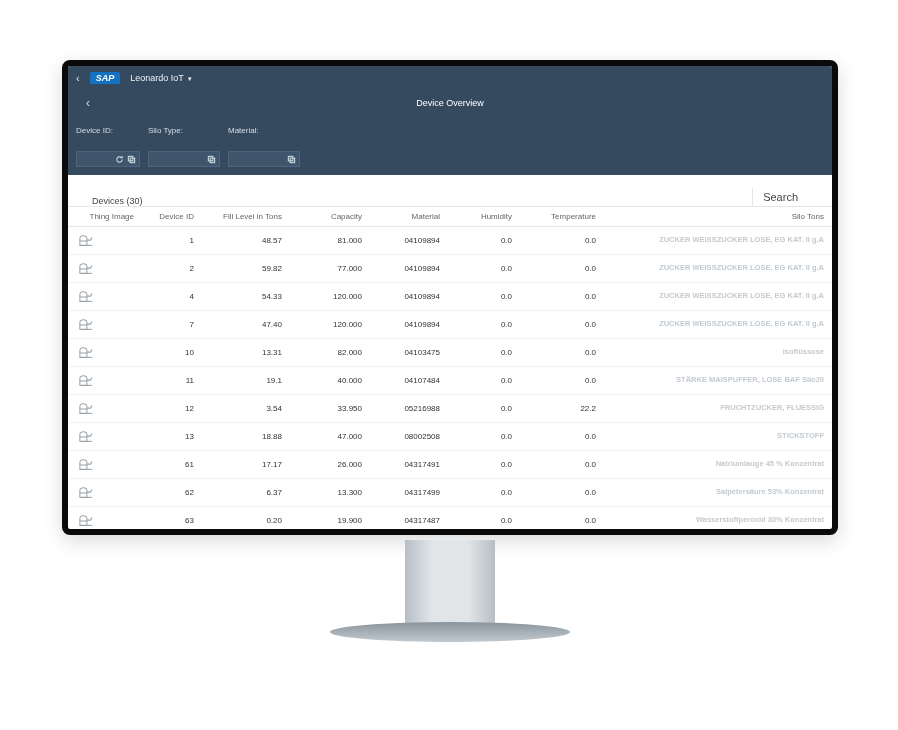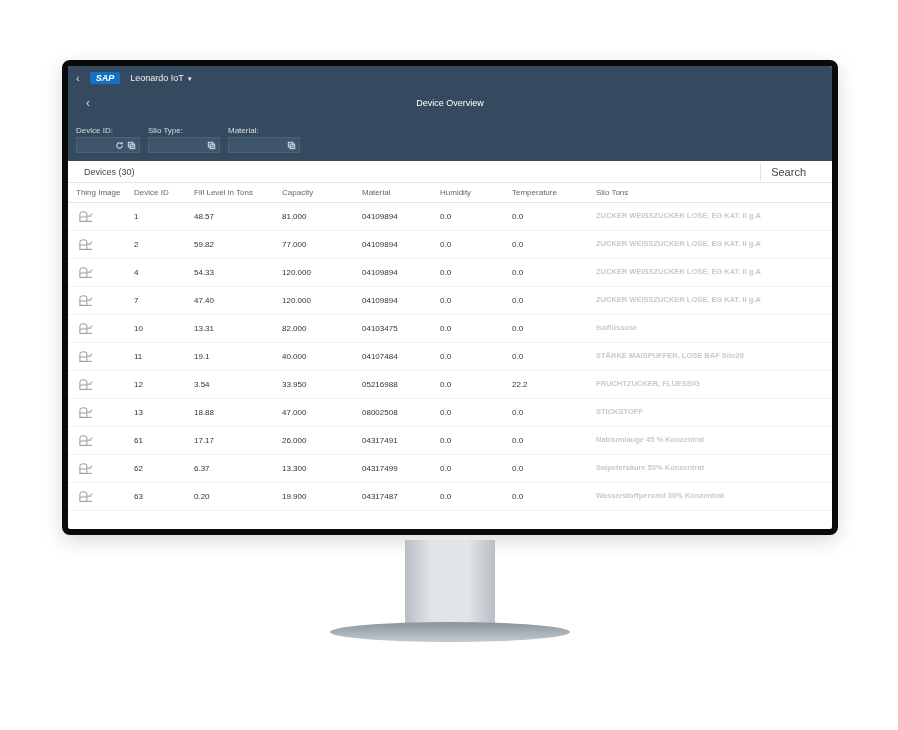--- a/index.html
+++ b/index.html
@@ -58,52 +58,53 @@
       display:flex; align-items:center; justify-content:center;
       color:#fff; font-size:9px;
     }
     .page-header .back { position:absolute; left:18px; font-size:12px; color:#cfd9e1; cursor:pointer; }
     
     .filter-bar {
       background:#35495f; padding: 10px 8px 8px;
       display:flex; gap:8px; align-items:flex-end;
     }
     .filter {
-      display:flex; flex-direction:column; gap:2px;justify-content:center;
+      display:flex; flex-direction:column; gap:16px;justify-content:center;
     }
     .filter label { font-size:8px; color:#d6dee5; }
     .filter .input {
       display:flex; align-items:center;
       background:#3f556b; border:1px solid #4e6378;
       height:16px; width:64px; padding:0 3px;
       color:#cfd9e1; font-size:8px;
       justify-content:flex-end; gap:3px;
     }
     .filter .input.wide { width:72px; }
     .filter .ic { width:9px; height:9px; display:inline-flex; align-items:center; justify-content:center; }
     .filter .ic svg { width:9px; height:9px; stroke:#cfd9e1; fill:none; stroke-width:1.2; }
     
     .section-header {
-      display:flex; align-items:center; justify-content:space-between;
-      height:22px; padding:0 16px;
+      display:flex; align-items:flex-end; justify-content:space-between;
+      height:32px; padding:0 24px;
       border-bottom:1px solid #e4e7ea;
       font-size:9px; color:#444;
     }
     .search-btn {
       font-size:11px; color:#444; padding:3px 10px;
       border-left:1px solid #e4e7ea;
       cursor:pointer;
     }
     
     .table { flex:1; overflow:auto; }
     .thead, .trow {
       display:grid;
       grid-template-columns: 58px 60px 88px 80px 78px 72px 84px 1fr;
       align-items:center;
       padding:0 8px;
+      text-align:right;
     }
     .thead {
       height:20px; color:#666; font-size:8px;
       border-bottom:1px solid #e4e7ea;
     }
     .trow {
       height:28px; font-size:8px; color:#333;
       border-bottom:1px solid #f0f2f4;
       cursor:pointer;
     }

